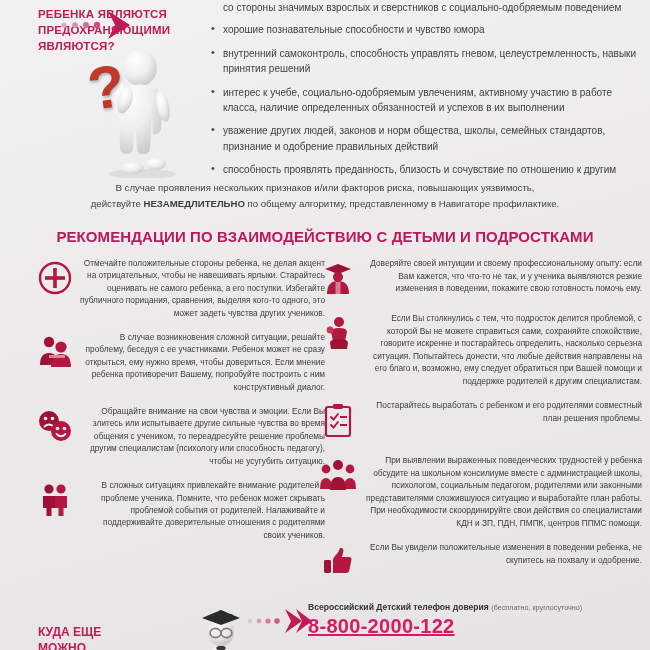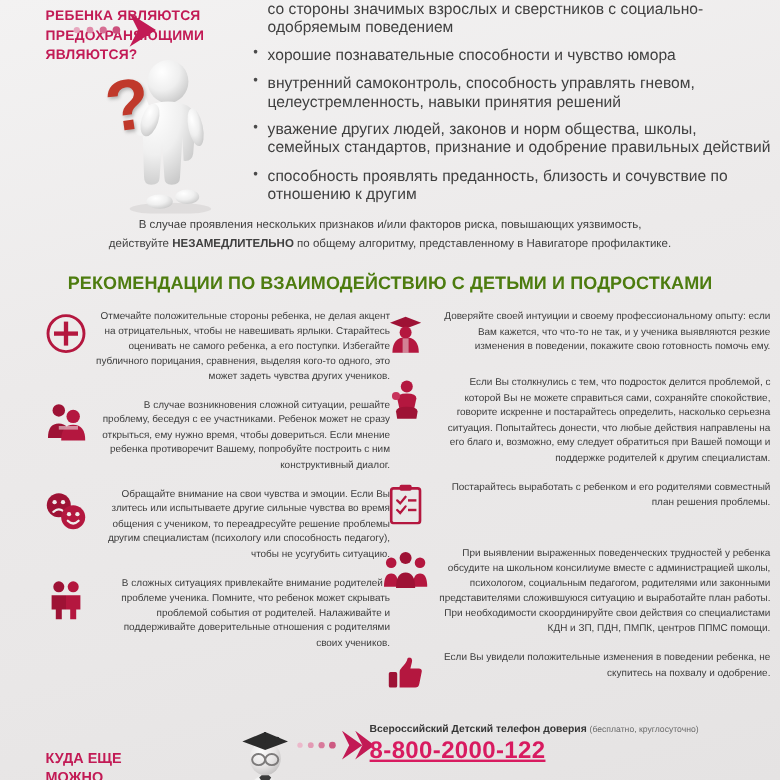--- a/index.html
+++ b/index.html
@@ -26,21 +26,21 @@
     position:absolute; left:0px; top:10px;
     font-size:60px; font-weight:bold; line-height:1;
     color:#c0392b;
     text-shadow:1px 2px 3px rgba(0,0,0,.25);
     transform:rotate(-8deg);
   }
   .arrow-dots { position:absolute; left:58px; top:8px; width:90px; height:34px; }
 
   .bullets {
     position:absolute; left:208px; top:0px; width:436px;
-    font-size:13px; line-height:15.4px; color:#3f3f3f;
+    font-size:10px; line-height:15.4px; color:#3f3f3f;
   }
   .bullets .lead { padding-left:15px; margin-bottom:7px; }
   .bullets ul { list-style:none; }
   .bullets li {
     position:relative; padding-left:15px; margin-bottom:8px;
   }
   .bullets li::before {
     content:"•"; position:absolute; left:3px; top:-1px;
     color:#4a4a4a; font-size:11px;
   }
@@ -49,21 +49,21 @@
   .callout {
     position:absolute; left:0; top:180px; width:650px;
     text-align:center; font-size:9.6px; line-height:16px; color:#3f3f3f;
     padding:0 12px;
   }
   .callout b { font-weight:bold; }
 
   
   .sect-title {
     position:absolute; left:0; top:228px; width:650px; text-align:center;
-    font-size:15px; font-weight:bold; color:#4d7c0f; letter-spacing:.1px;
+    font-size:15px; font-weight:bold; color:#be185d; letter-spacing:.1px;
   }
 
   
   .cols { position:absolute; top:256px; left:0; width:650px; }
   .col { position:absolute; top:0; }
   .col-left { left:30px; width:295px;text-align:right; }
   .col-right { left:312px; width:330px;text-align:right; }
 
   .rec { display:flex; align-items:flex-start; margin-bottom:11px; }
   .rec .ico {
@@ -135,20 +135,21 @@
       <circle cx="28" cy="17" r="3.0" fill="#d66e93"></circle>
       <circle cx="39" cy="17" r="3.2" fill="#cc4f7c"></circle>
       <path d="M50 3 L72 17 L50 31 L57 17 Z" fill="#c21a55"></path>
     </svg>
 
     <div class="bullets">
       <div class="lead">со стороны значимых взрослых и сверстников с социально-одобряемым поведением</div>
       <ul>
         <li>хорошие познавательные способности и чувство юмора</li>
         <li>внутренний самоконтроль, способность управлять гневом, целеустремленность, навыки принятия решений</li>
+        <li>интерес к учебе, социально-одобряемым увлечениям, активному участию в работе класса, наличие определенных обязанностей и успехов в их выполнении</li>
         <li>уважение других людей, законов и норм общества, школы, семейных стандартов, признание и одобрение правильных действий</li>
         <li>способность проявлять преданность, близость и сочувствие по отношению к другим</li>
       </ul>
     </div>
   </div>
 
   <div class="callout">
     <div>В случае проявления нескольких признаков и/или факторов риска, повышающих уязвимость,</div>
     <div><span>действуйте </span><b>НЕЗАМЕДЛИТЕЛЬНО</b><span> по общему алгоритму, представленному в Навигаторе профилактике.</span></div>
   </div>

